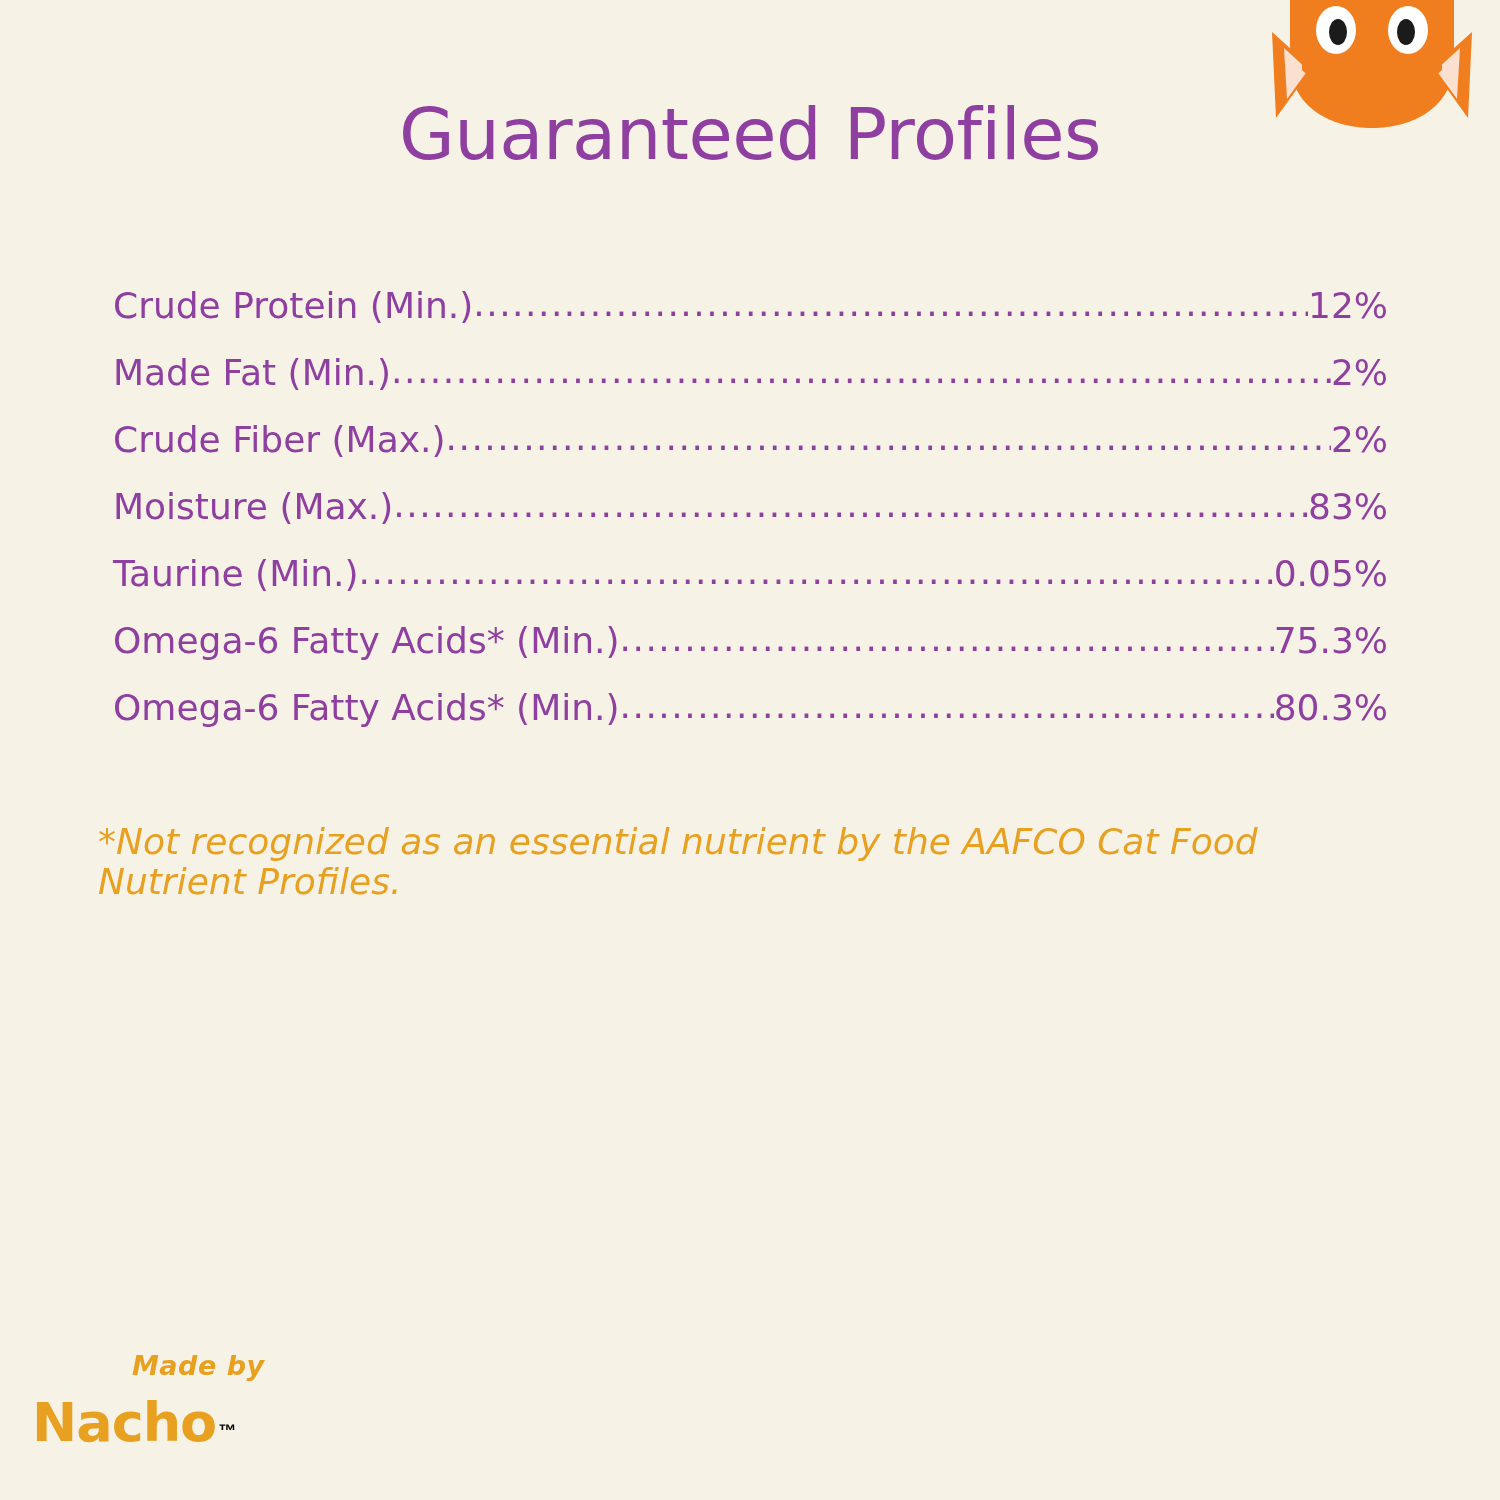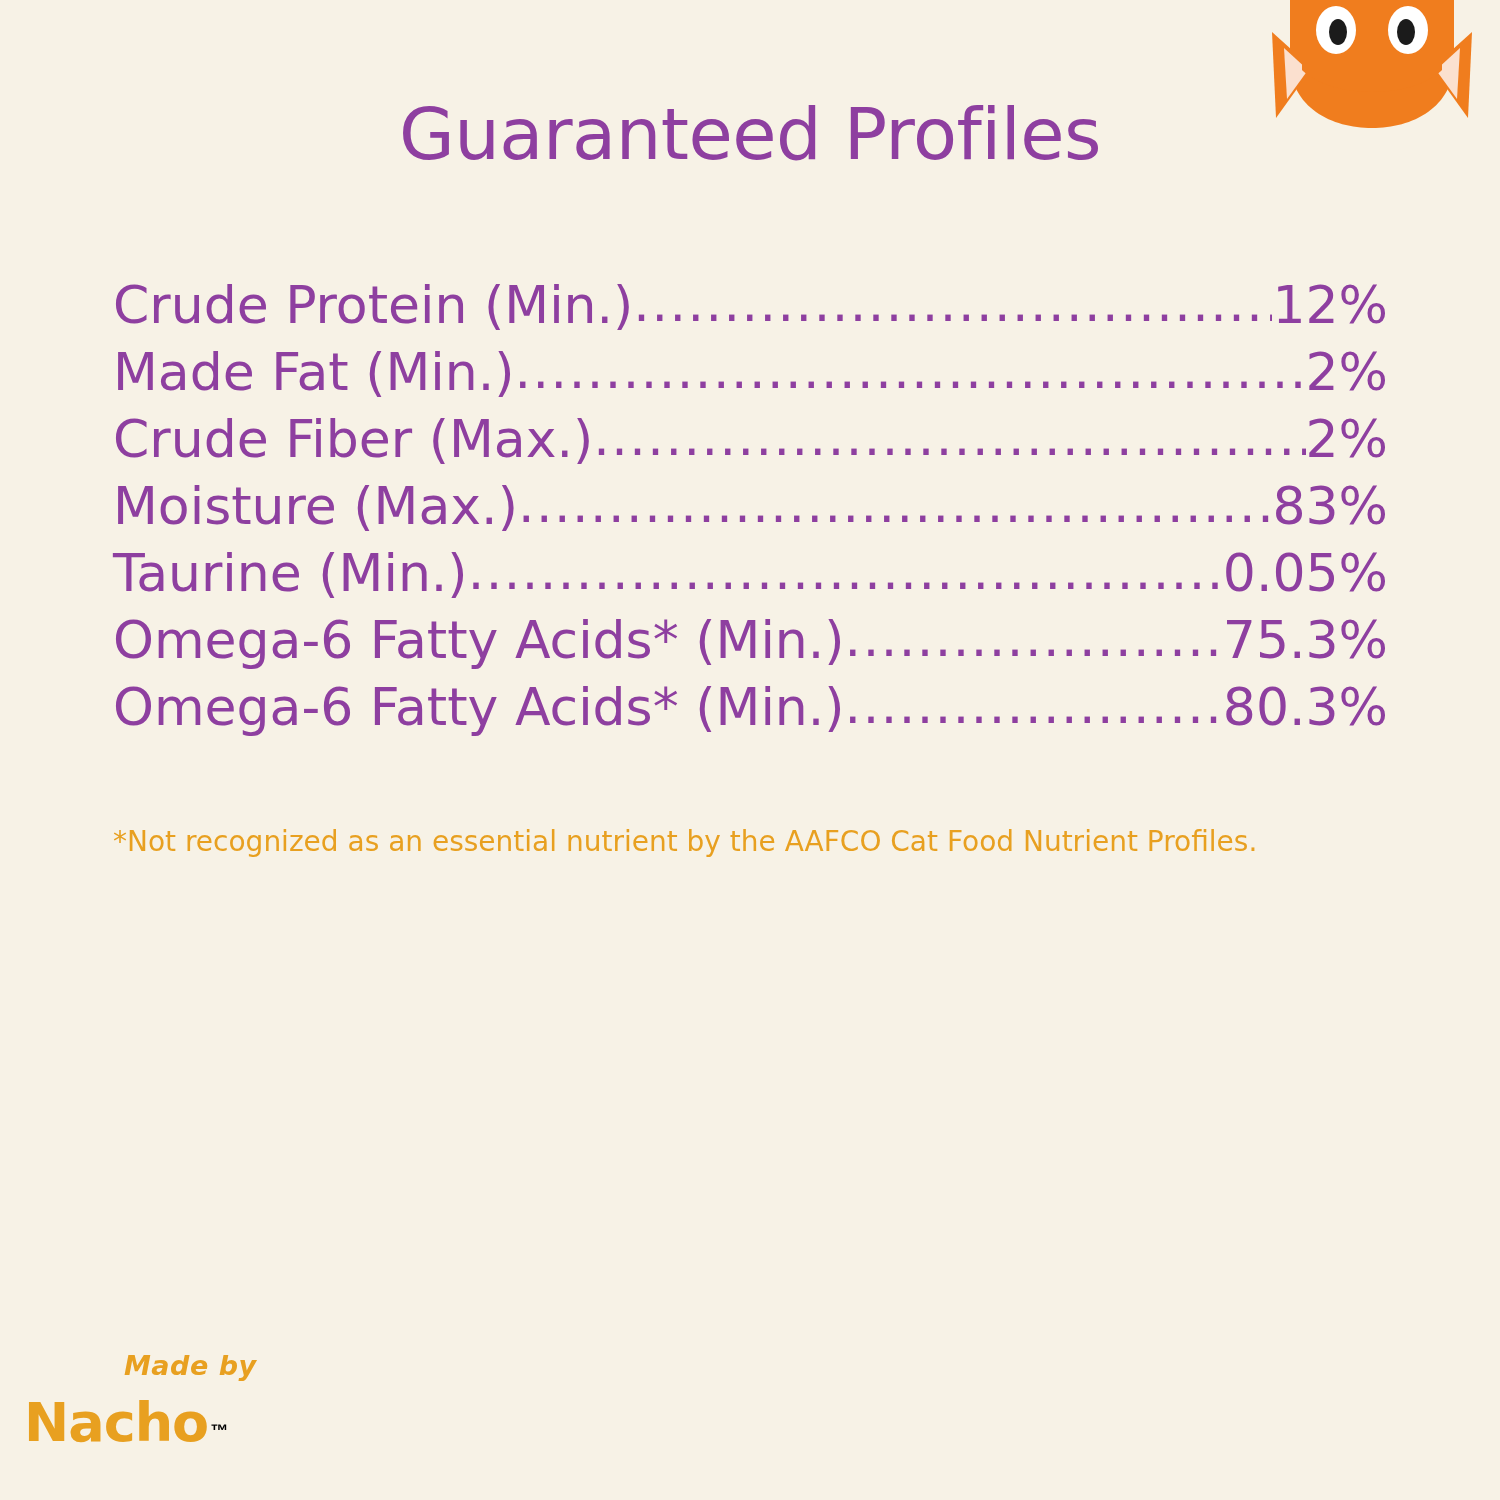--- a/index.html
+++ b/index.html
@@ -43,21 +43,21 @@
     position: absolute;
     top: 272px;
     left: 113px;
     width: 1275px;
   }
   .row {
     display: flex;
     align-items: baseline;
     color: #8e3fa0;
     font-family: "DejaVu Sans", sans-serif;
-    font-size: 52px;
+    font-size: 36px;
     font-weight: 400;
     line-height: 67px;
     white-space: nowrap;
   }
   .row .label {
     flex: 0 0 auto;
   }
   .row .dots {
     flex: 1 1 auto;
     overflow: hidden;
@@ -67,32 +67,33 @@
     bottom: 2px;
   }
   .row .value {
     flex: 0 0 auto;
   }
 
   
   .footnote {
     position: absolute;
     top: 822px;
-    left: 113px;
+    left: 98px;
     width: 1290px;
     color: #e8a020;
     font-family: "DejaVu Sans", sans-serif;
-    font-size: 28px;
+    font-size: 36px;
     line-height: 40px;
+    font-style: italic;
   }
 
   
   .brand {
     position: absolute;
-    left: 24px;
+    left: 32px;
     bottom: 30px;
     width: 340px;
     height: 120px;
   }
   .brand .made-by {
     color: #e8a020;
     font-family: "DejaVu Sans", sans-serif;
     font-size: 27px;
     font-weight: bold;
     font-style: italic;

